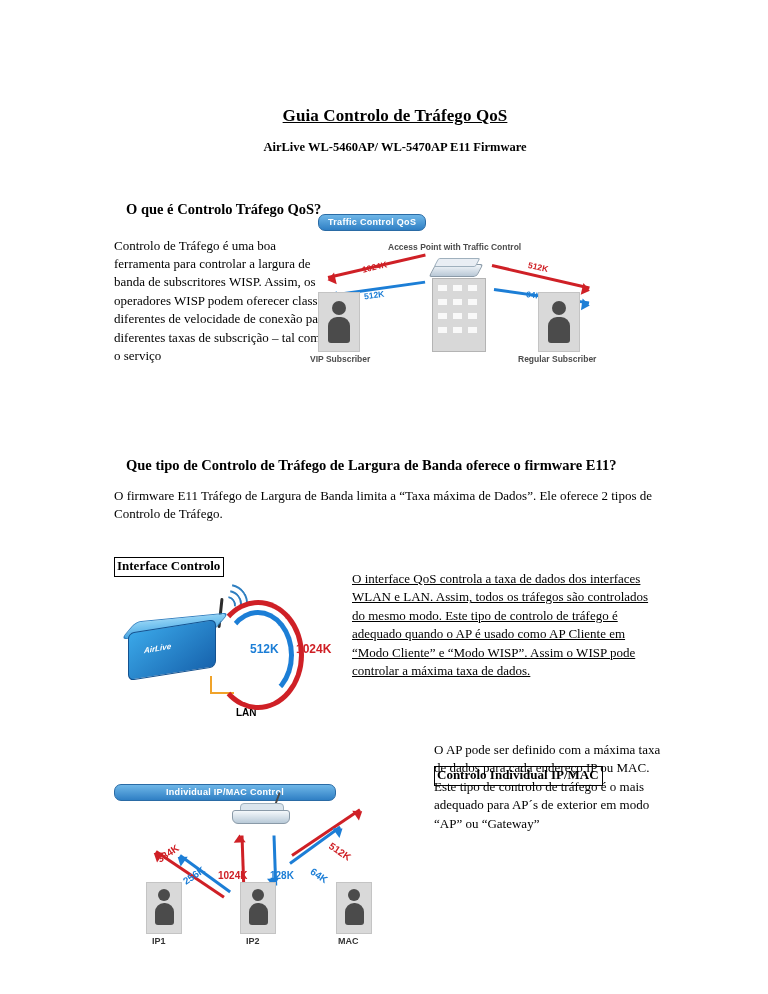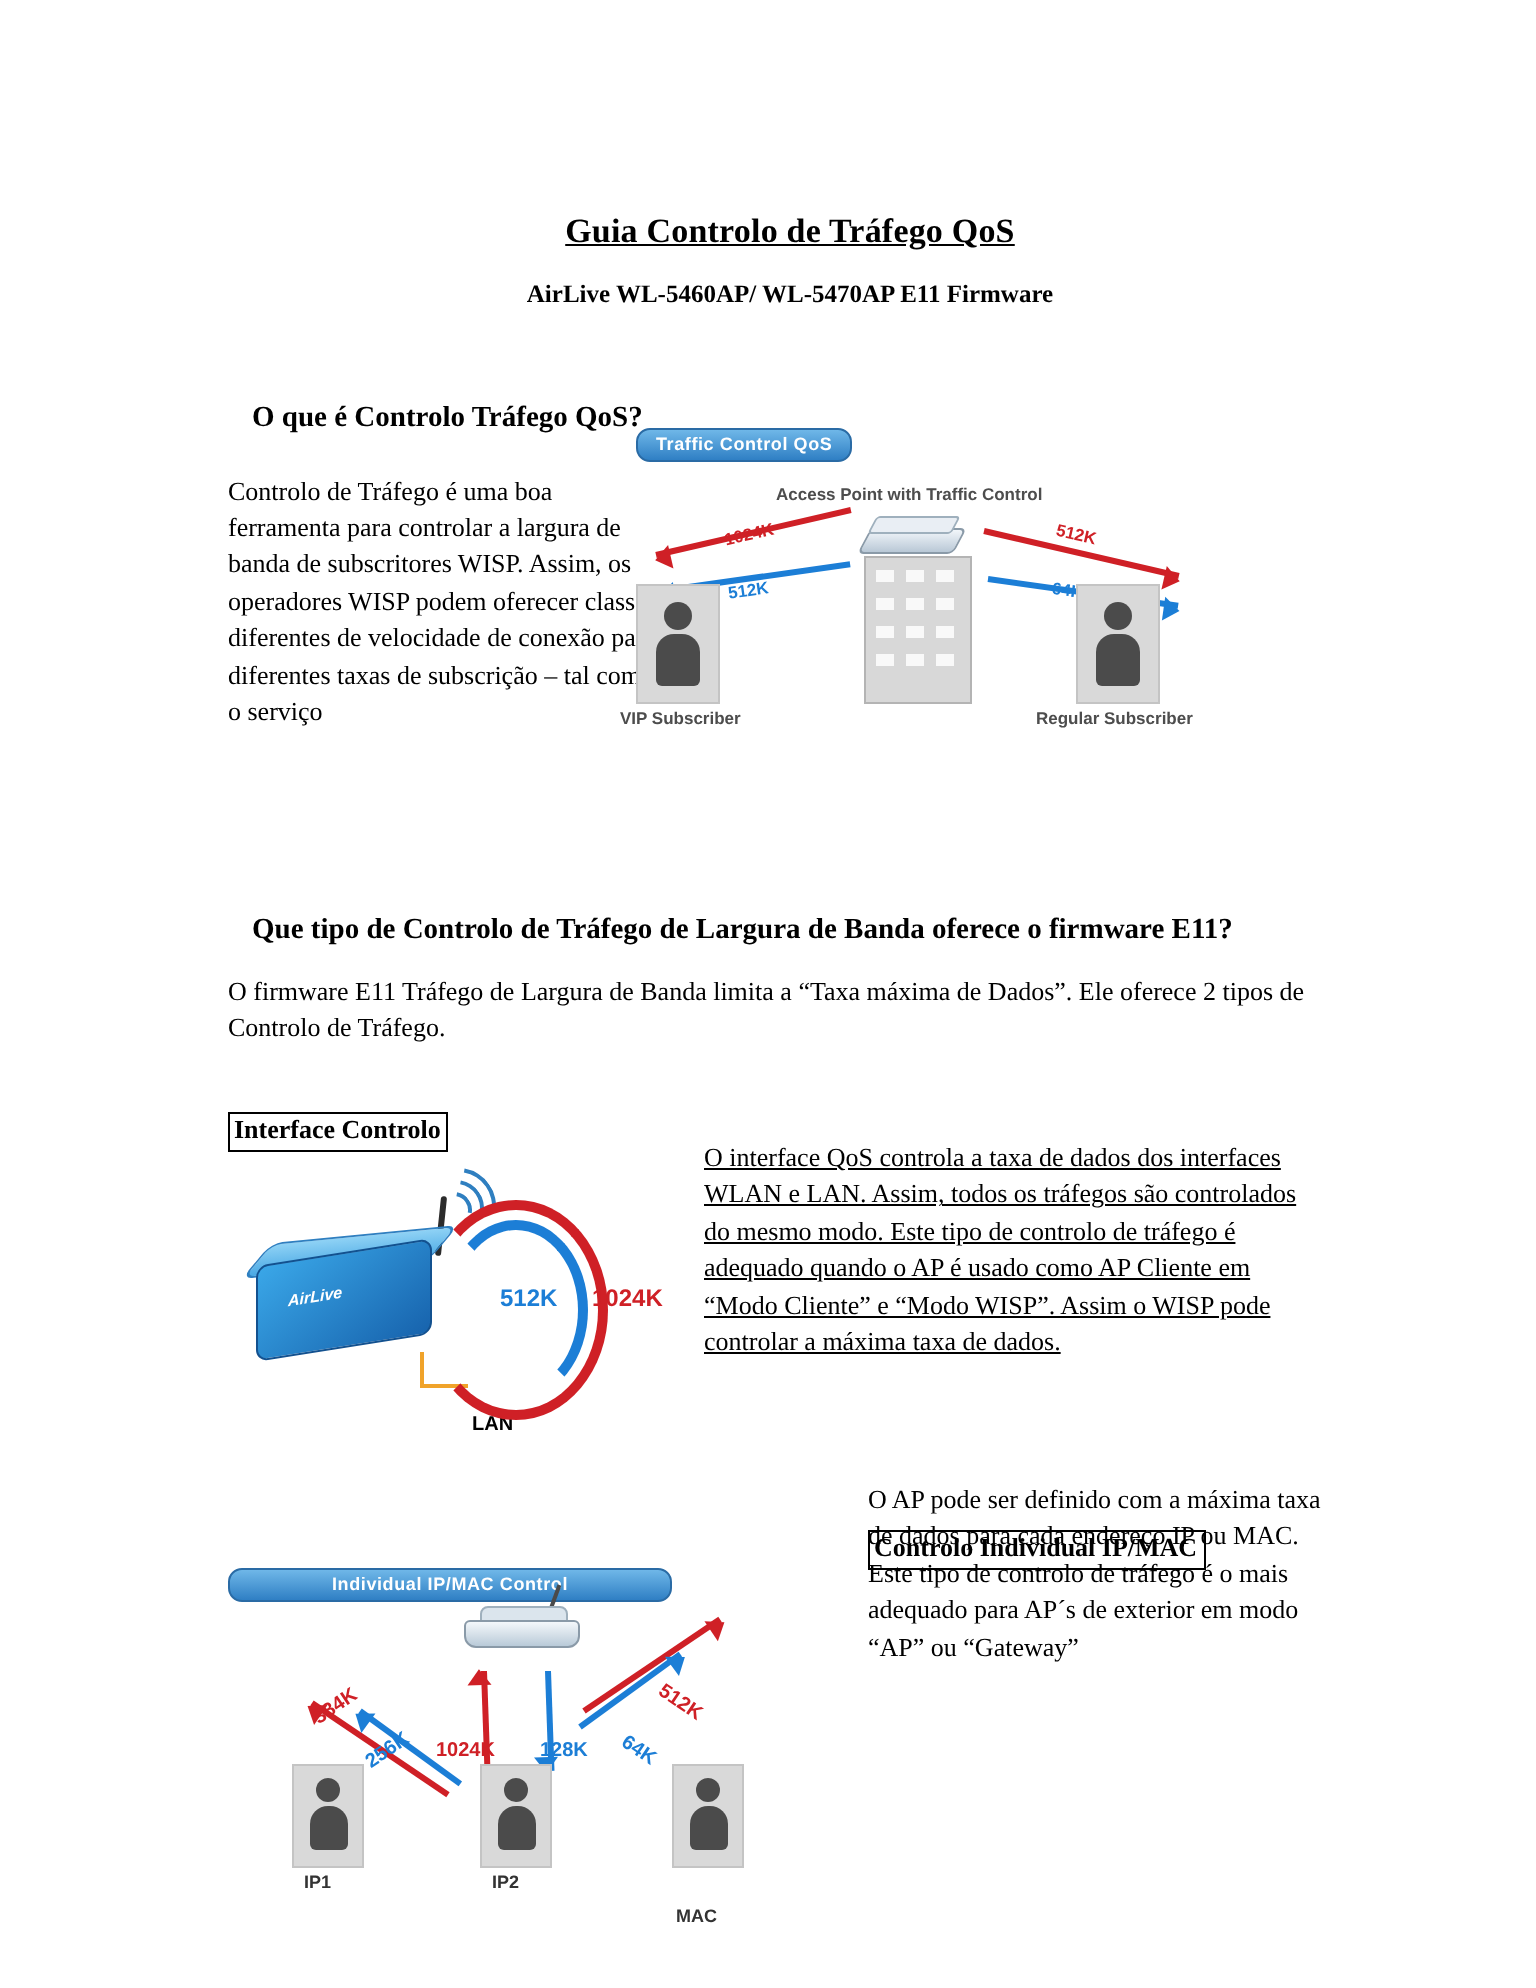--- a/index.html
+++ b/index.html
@@ -481,16 +481,16 @@
     <div class="person" style="left:126px; top:98px;">
       <div class="head"></div>
         <div class="torso"></div>
     </div>
     <div class="person" style="left:222px; top:98px;">
       <div class="head"></div>
         <div class="torso"></div>
     </div>
     <div class="cap" style="left:38px; top:152px;">IP1</div>
     <div class="cap" style="left:132px; top:152px;">IP2</div>
-    <div class="cap" style="left:224px; top:169px;">MAC</div>
+    <div class="cap" style="left:224px; top:152px;">MAC</div>
   </div>
 
 </div>
 
 </body></html>

